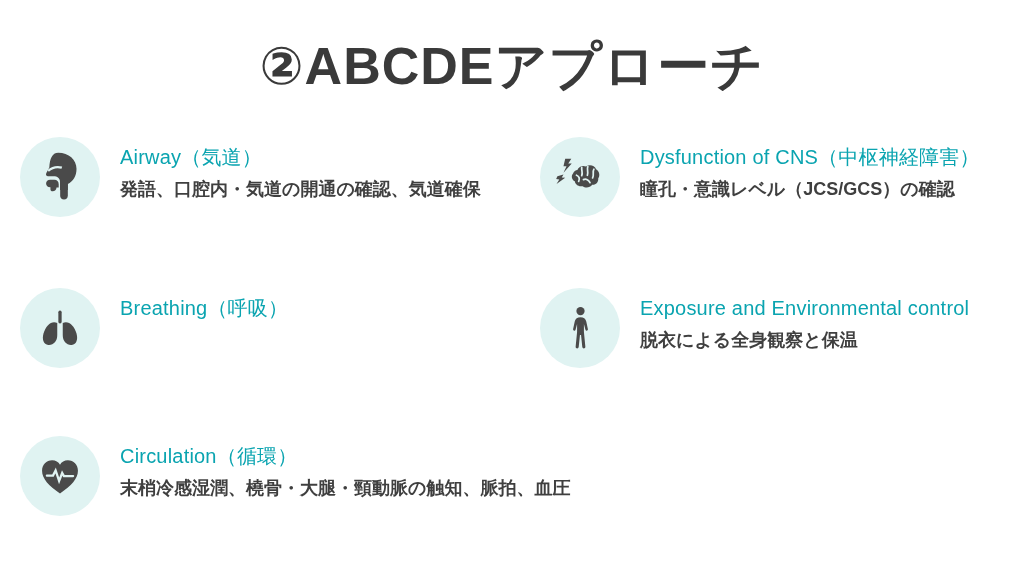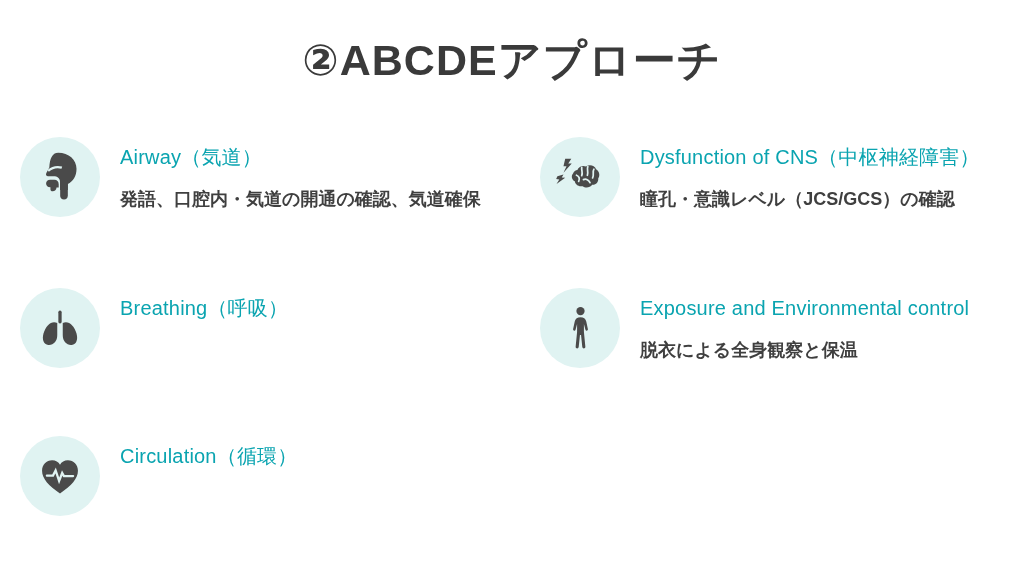--- a/index.html
+++ b/index.html
@@ -14,42 +14,42 @@
   html,body{width:1024px;height:576px;}
   body{
     background:var(--page-bg);
     font-family:"Liberation Sans","DejaVu Sans",sans-serif;
     overflow:hidden;
   }
   .slide{position:relative;width:1024px;height:576px;background:var(--page-bg);}
   .title{
     position:absolute;left:0;top:33px;width:100%;
     text-align:center;
-    font-size:43px;font-weight:800;letter-spacing:1px;
+    font-size:52px;font-weight:800;letter-spacing:1px;
     color:var(--title-text);
     line-height:1.3;
   }
   .item{
     position:absolute;
     display:flex;
     align-items:flex-start;
   }
   .icon-circle{
     flex:0 0 80px;
     width:80px;height:80px;border-radius:50%;
     background:var(--circle-bg);
     display:flex;align-items:center;justify-content:center;
   }
   .item-text{margin-left:20px;padding-top:7px;}
   .item-heading{
     font-size:20px;font-weight:400;color:var(--accent);
     line-height:27px;letter-spacing:.2px;white-space:nowrap;
   }
   .item-body{
-    margin-top:16px;
+    margin-top:6px;
     font-size:18px;font-weight:700;color:var(--body-text);
     line-height:24px;white-space:nowrap;
   }
   .dark{fill:var(--icon-fg);}
   .lite{fill:var(--circle-bg);}
   .lite-stroke{fill:none;stroke:var(--circle-bg);stroke-width:2;stroke-linecap:round;}
 </style>
 </head>
 <body>
 
@@ -87,20 +87,21 @@
 
   <section class="item" style="left:20px;top:436px">
     <div class="icon-circle">
       <svg width="42" height="39" viewBox="0 0 48 44">
         <path class="dark" d="M24 41.5 C11 32.5 3.5 24.5 3.5 15.5 C3.5 8.5 8.5 3.5 15 3.5 C19 3.5 22.2 5.5 24 8.5 C25.8 5.5 29 3.5 33 3.5 C39.5 3.5 44.5 8.5 44.5 15.5 C44.5 24.5 37 32.5 24 41.5 Z"></path>
         <polyline class="lite-stroke" style="stroke-width:2.6" points="9,21 16,21 19,15 23,27 26.5,18 28.5,21.5 39,21.5"></polyline>
       </svg>
     </div>
     <div class="item-text">
       <h2 class="item-heading">Circulation（循環）</h2>
+      <p class="item-body">末梢冷感湿潤、橈骨・大腿・頸動脈の触知、脈拍、血圧</p>
     </div>
   </section>
 
   <section class="item" style="left:540px;top:137px">
     <div class="icon-circle">
       <svg width="52" height="40" viewBox="0 0 58 46">
         <path class="dark" d="M26 15 C27 11 32 9 36 11 C40 8 46 10 47.5 14 C51 16 52.5 21 50 24.5 C50.5 29 47 32.5 43 32 C40.5 35.5 35 36 32 33.5 C27.5 34.5 23.5 32 23 28 C19.5 26.5 18.5 21.5 21 19 C22 16.5 24 15 26 15 Z"></path>
         <path class="lite-stroke" d="M31 12 C30.5 16 32.5 18 31 21.5"></path>
         <path class="lite-stroke" d="M38 11 C36.5 15 39 17 37.5 21"></path>
         <path class="lite-stroke" d="M45 14 C43 17.5 45.5 20 43.5 24"></path>

